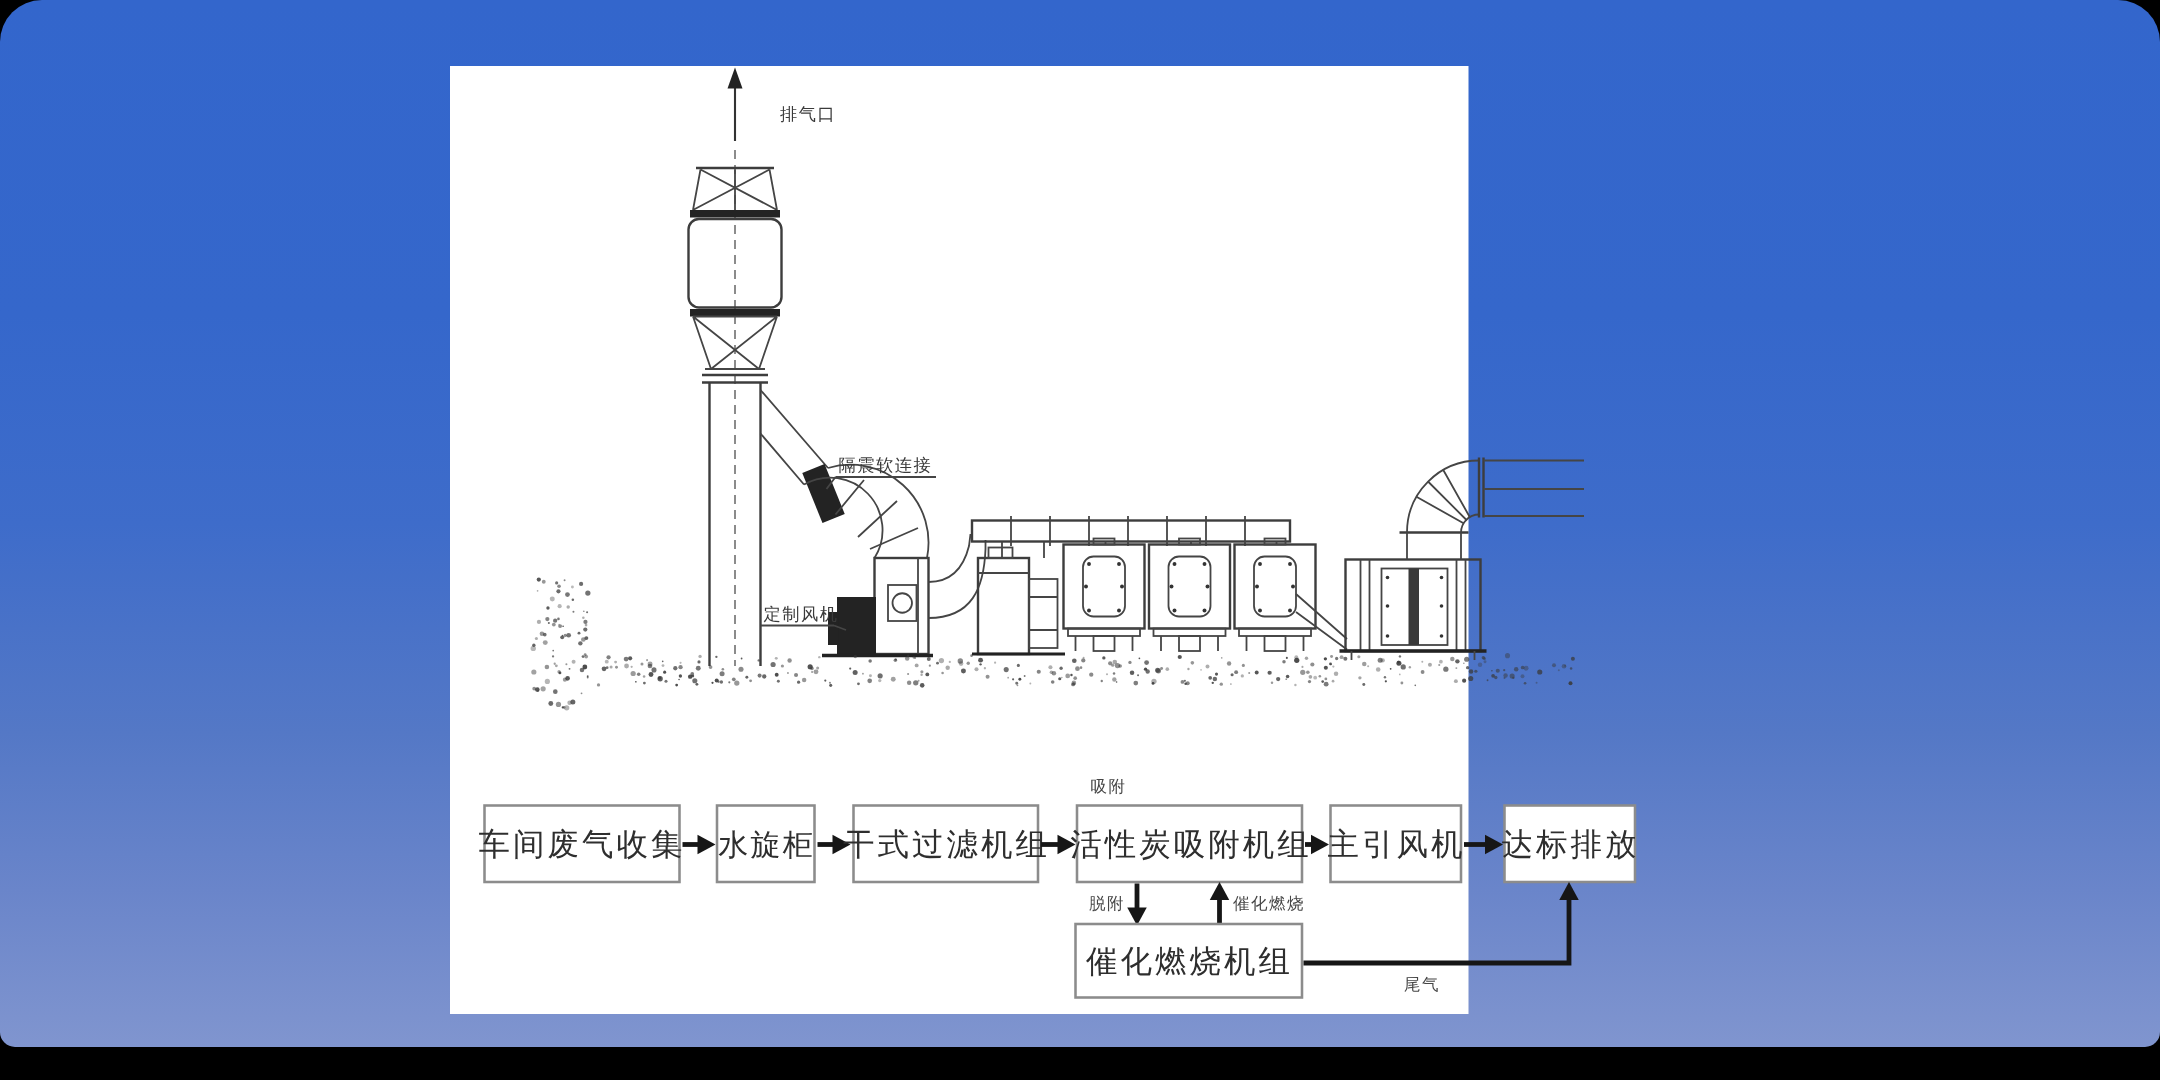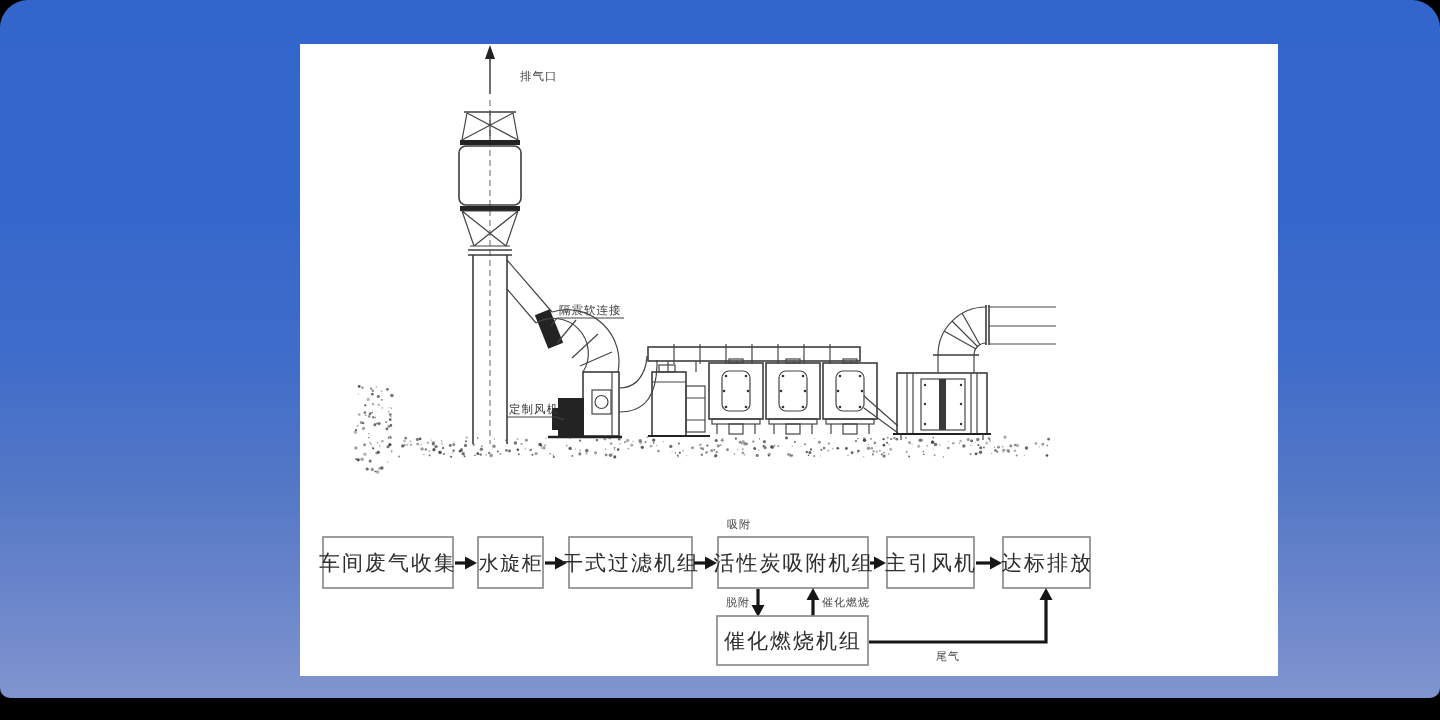--- a/index.html
+++ b/index.html
@@ -14,21 +14,21 @@
     left: 0; top: 0;
     width: 1440px; height: 698px;
     border-radius: 28px 28px 10px 10px;
     background: linear-gradient(180deg,
       #3366cc 0%, #3567cb 30%, #3e6cca 50%,
       #5478c6 70%, #6a85ca 85%, #8095cf 100%);
   }
   .slide {
     position: absolute;
     left: 300px; top: 44px;
-    width: 978px; height: 632px;
+    width: 679px; height: 632px;
     background: #ffffff;
   }
   svg { display: block; }
   .thin  { stroke: #454545; stroke-width: 1.2; fill: none; }
   .med   { stroke: #3d3d3d; stroke-width: 1.6; fill: none; }
   .dark  { fill: #232323; stroke: none; }
   .fcbox { fill: #ffffff; stroke: #8c8c8c; stroke-width: 1.7; }
   .fctext {
     fill: #2e2e2e; font-size: 21px; letter-spacing: 2px;
     font-family: "Liberation Serif", "DejaVu Serif", serif;

